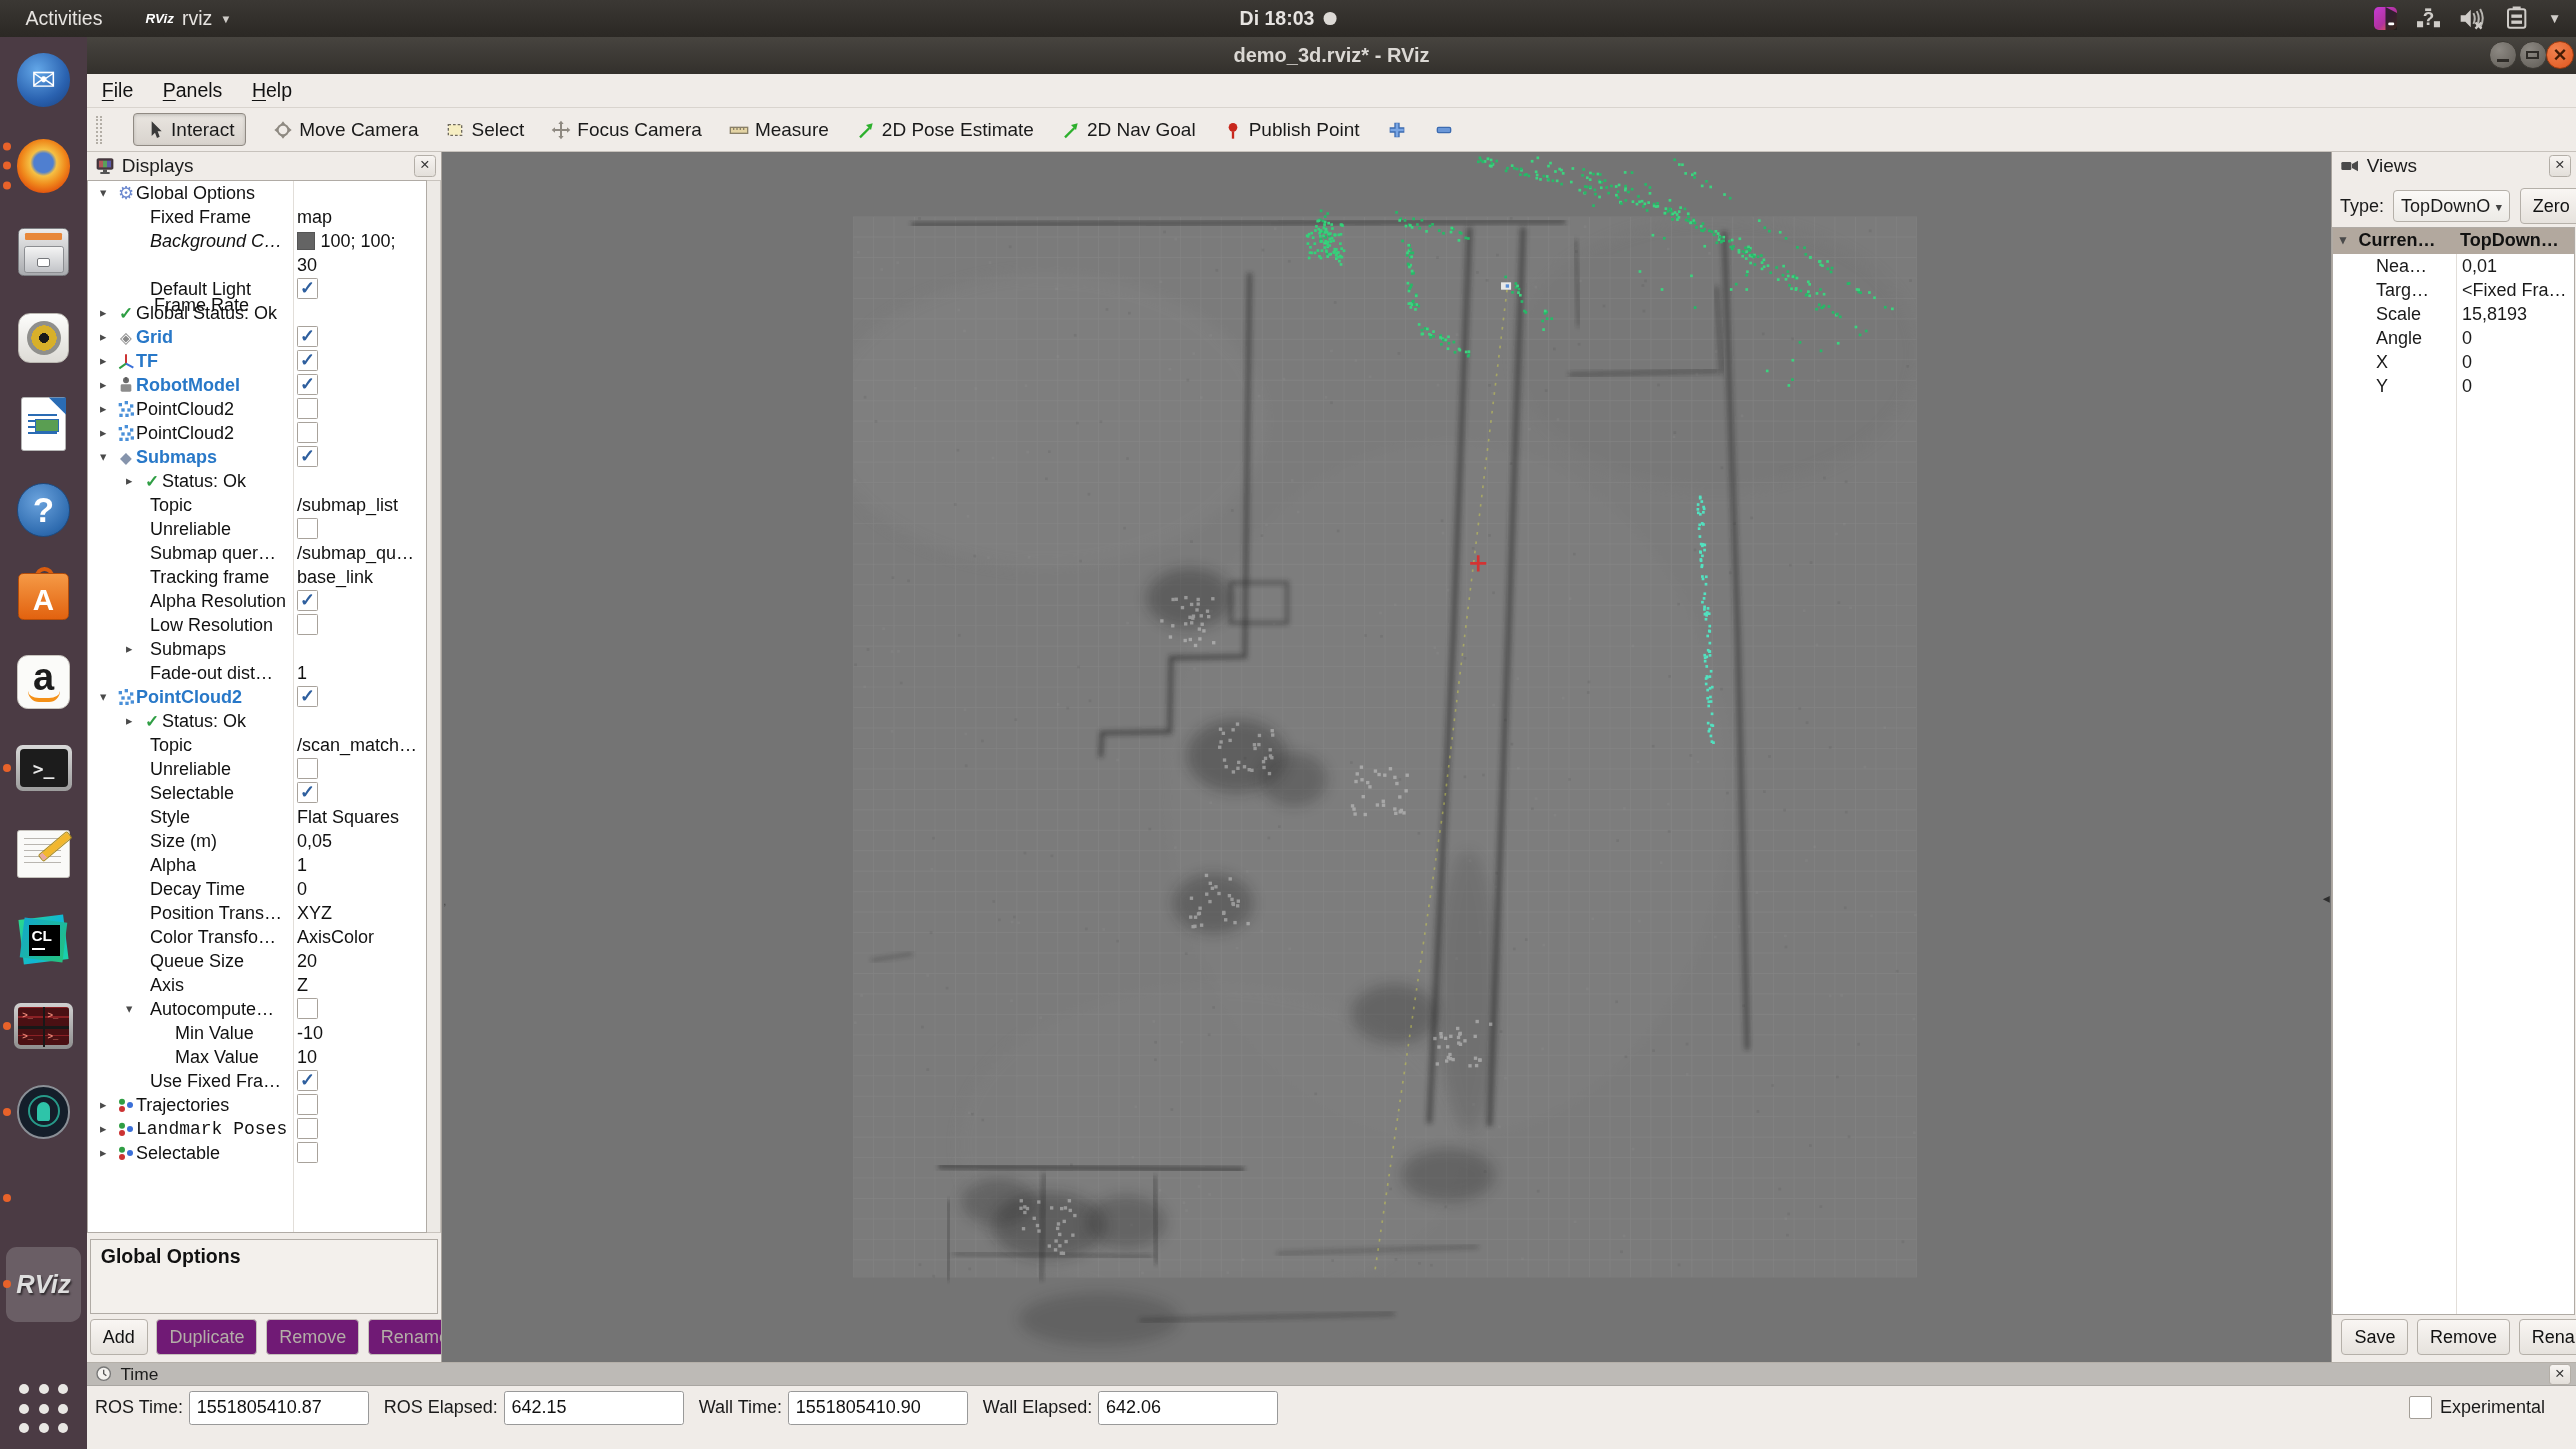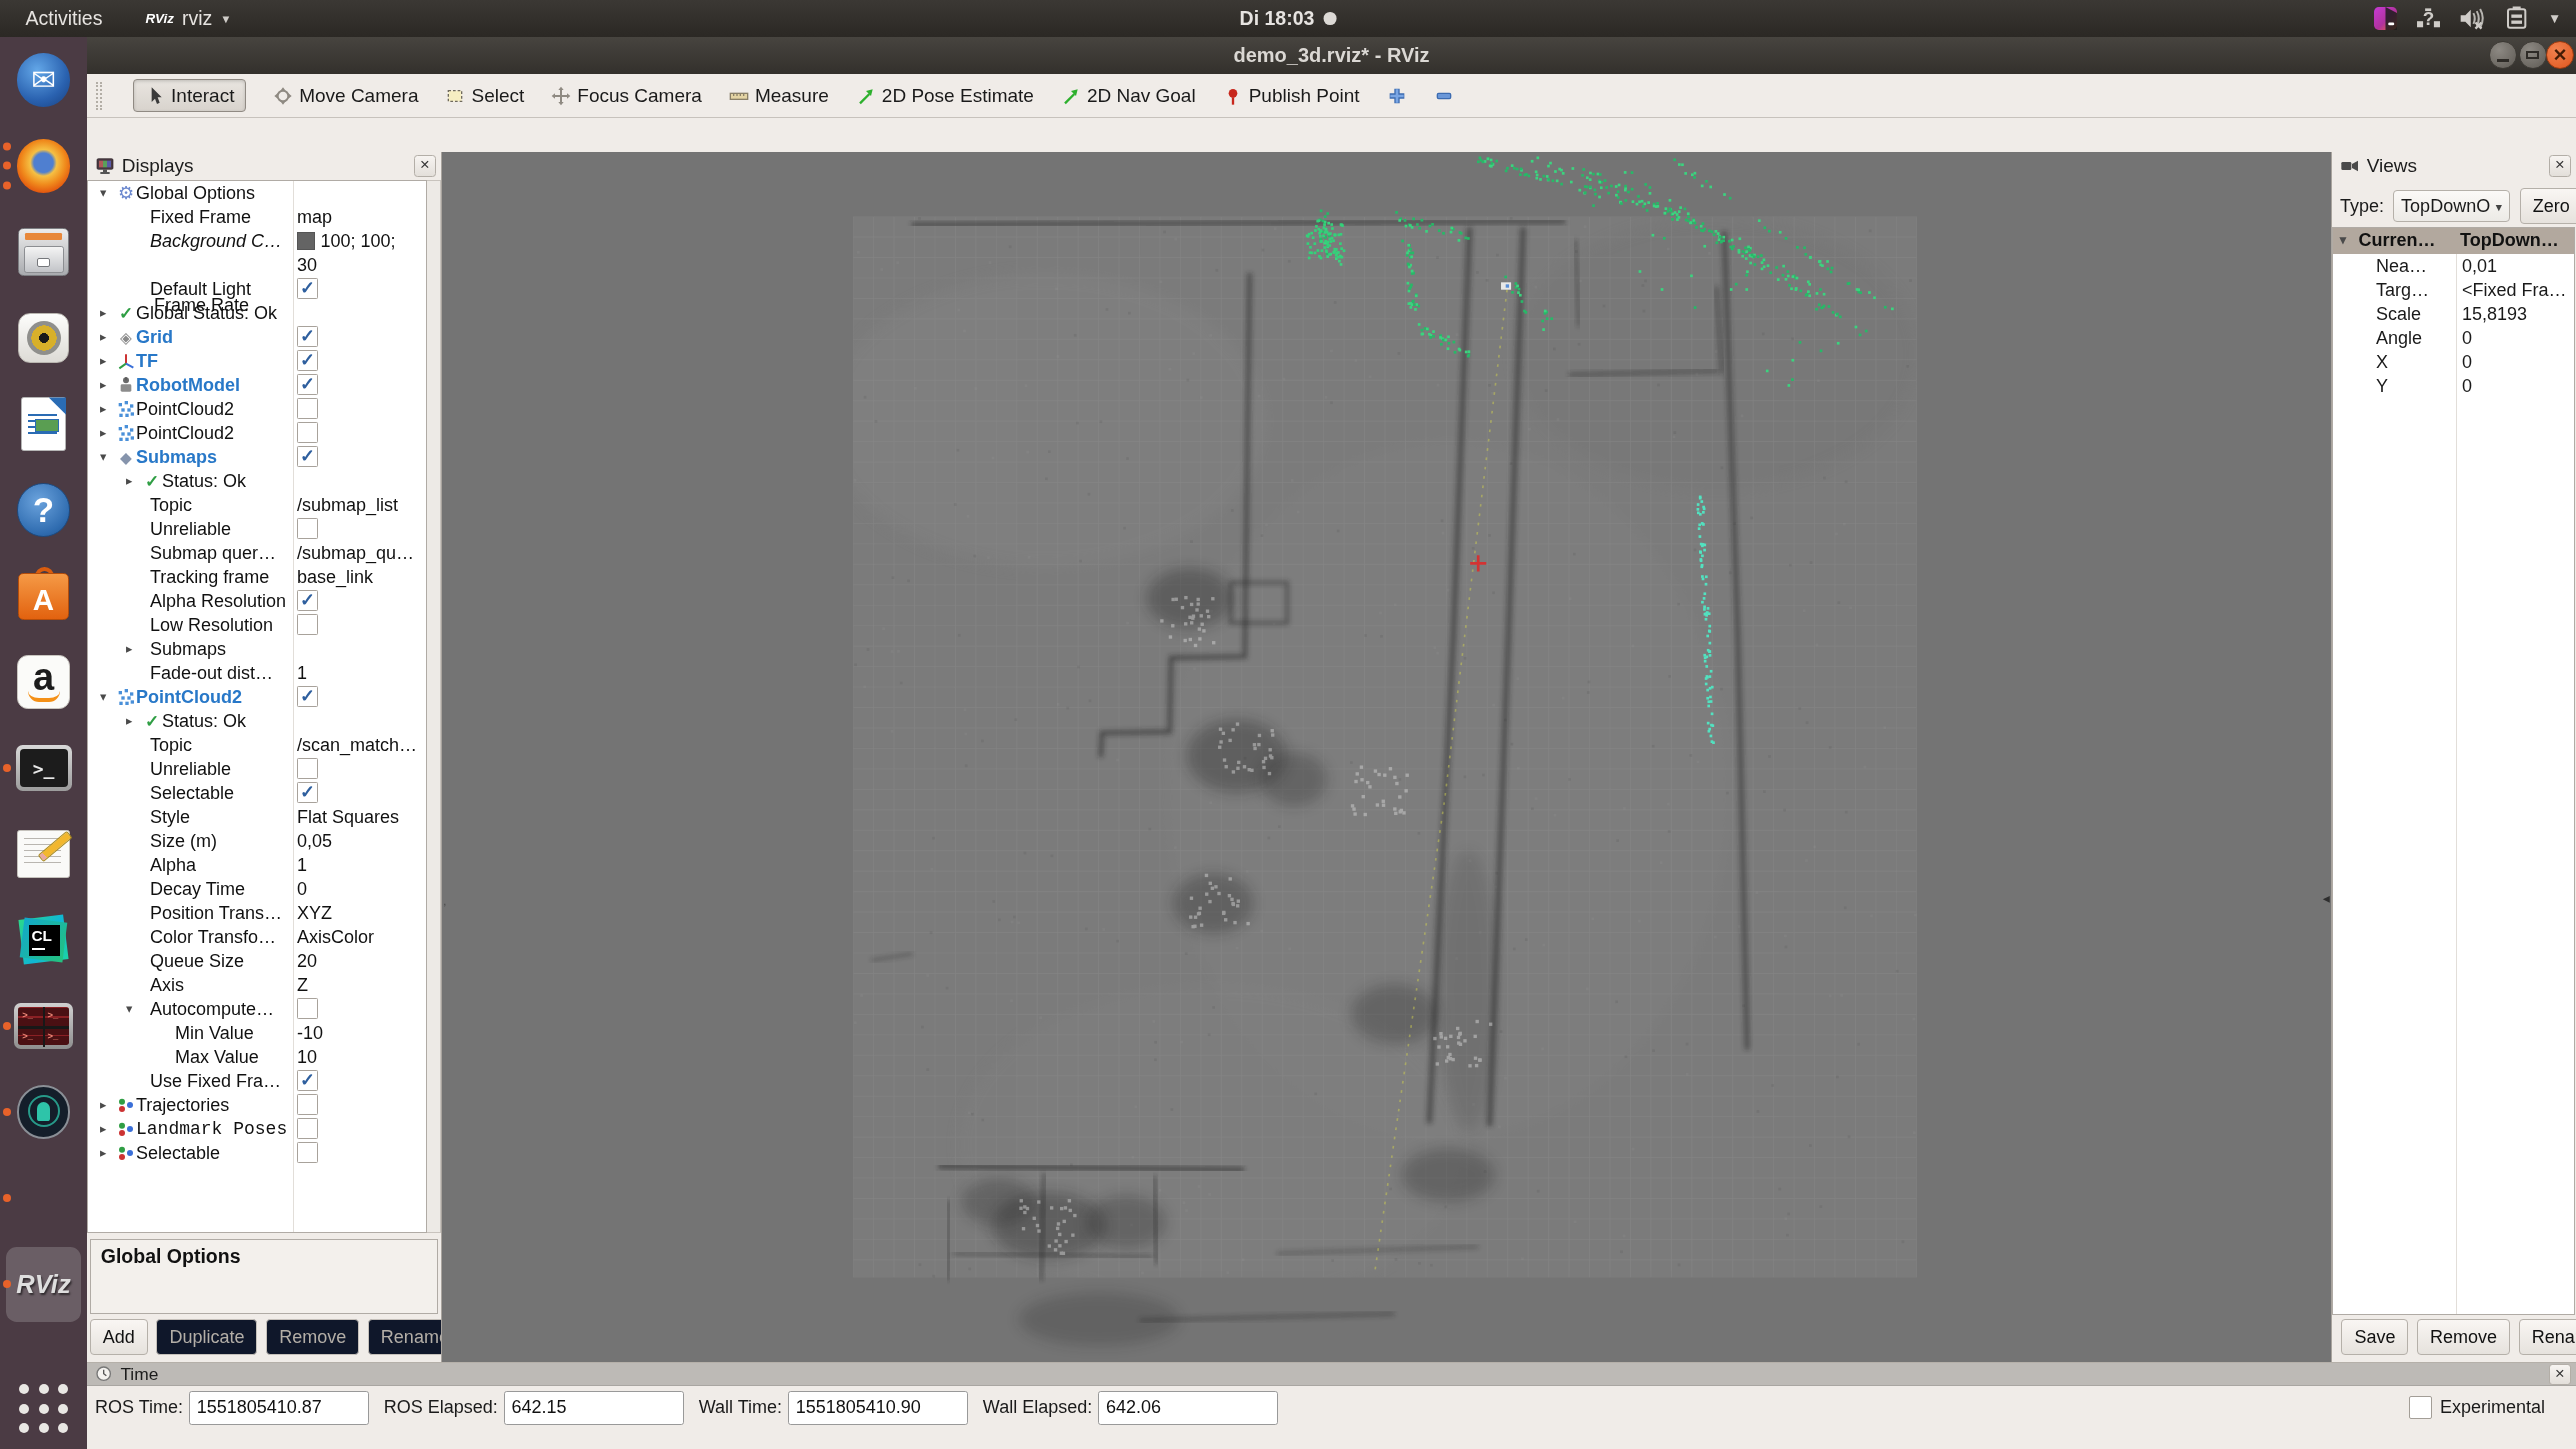--- a/index.html
+++ b/index.html
@@ -54,21 +54,21 @@
 .texp{position:absolute;top:0;font-size:12.7px;color:#4a4a4a}
 .ticon{position:absolute;top:2px;width:20px;height:20px;line-height:20px;text-align:center}
 .tlabel{position:absolute;color:#111}
 .tlabel.on{color:#2878c8;font-weight:bold}
 .tval{position:absolute;left:209px;color:#111}
 .cbx{position:absolute;left:209px;top:1.3px;width:21px;height:21px;background:#fff;border:0.7px solid #a8a29b;border-radius:1.3px;text-align:center;line-height:19px;font-size:18px;font-weight:bold;color:#2e5f9e}
 .sw{display:inline-block;width:18px;height:18px;border:0.7px solid #555;vertical-align:-2.7px;margin-right:5.4px}
 .dhelp{position:absolute;left:3.4px;right:3.4px;top:1087px;height:75px;background:#f3f0ec;border:0.7px solid #b0aba5;padding:5.4px 9.4px;font-weight:bold;font-size:19.5px;color:#111}
 .btnrow{position:absolute;display:flex;gap:8.7px}
 .btn{height:36px;padding:0 12px;background:linear-gradient(#f9f6f3,#e6e2dd);border:0.7px solid #b5b0a9;border-radius:4px;font-size:18px;line-height:34px;color:#111;white-space:nowrap}
-.btn.disabled{color:#b3aea7;background:#0f172a;border-color:#c5c0ba}
+.btn.disabled{color:#b3aea7;background:#701a75;border-color:#c5c0ba}
 
 .vtype{position:absolute;left:8px;top:36px;display:flex;align-items:center;gap:9.4px}
 .combo{position:relative;width:117px;height:32px;border:0.7px solid #b5b0a9;border-radius:4px;background:linear-gradient(#fbf9f7,#eceae6);padding:0 20px 0 6.7px;font-size:18px;line-height:31px;overflow:hidden;white-space:nowrap}
 .combo .car{position:absolute;right:5.4px;top:0;font-size:10.7px;line-height:32px;color:#444}
 .vtree{position:absolute;left:0;top:75px;width:243px;height:1088px;background:#fff;border:0.7px solid #b0aba5;overflow:hidden}
 .vtree::after{content:'';position:absolute;left:123px;top:25.5px;bottom:0;width:0.7px;background:#e2ded9}
 .vhead{position:relative;height:25.5px;line-height:25.5px;background:#b2a89e;font-weight:bold;font-size:18px;color:#111;white-space:nowrap}
 .vrow{position:relative;height:24px;line-height:24px;font-size:18px;white-space:nowrap}
 .vname{position:absolute;left:43px}
 .vval{position:absolute;left:129px}
@@ -286,20 +286,25 @@
   <div class="titlebar">
     <div class="title">demo_3d.rviz* - RViz</div>
     <div class="winbtn" style="right:59px">
         <i style="display:block;width:12px;height:2.7px;background:#2e2b27;margin:17px auto 0"></i>
       </div>
     <div class="winbtn" style="right:29.5px">
         <i style="display:block;width:12.7px;height:8.7px;border:2px solid #2e2b27;margin:8.7px auto 0"></i>
       </div>
     <div class="winbtn close" style="right:2px">✕</div>
   </div>
+  <div class="menubar" id="menubar">
+      <span class="menu-item"><u>F</u>ile</span>
+      <span class="menu-item"><u>P</u>anels</span>
+      <span class="menu-item"><u>H</u>elp</span>
+    </div>
   <div class="toolbar" id="toolbar">
     <div class="tb-handle"></div>
   <span class="tool active">
         <span style="display: inline-flex;">
           <svg viewBox="0 0 30 30" width="20" height="20">
             <path d="M10 2 L10 24 L15 19 L18 27 L22 25 L19 17 L25 17 Z" fill="#3a3a3a"></path>
           </svg>
         </span>
         <span>Interact</span>
       </span>

